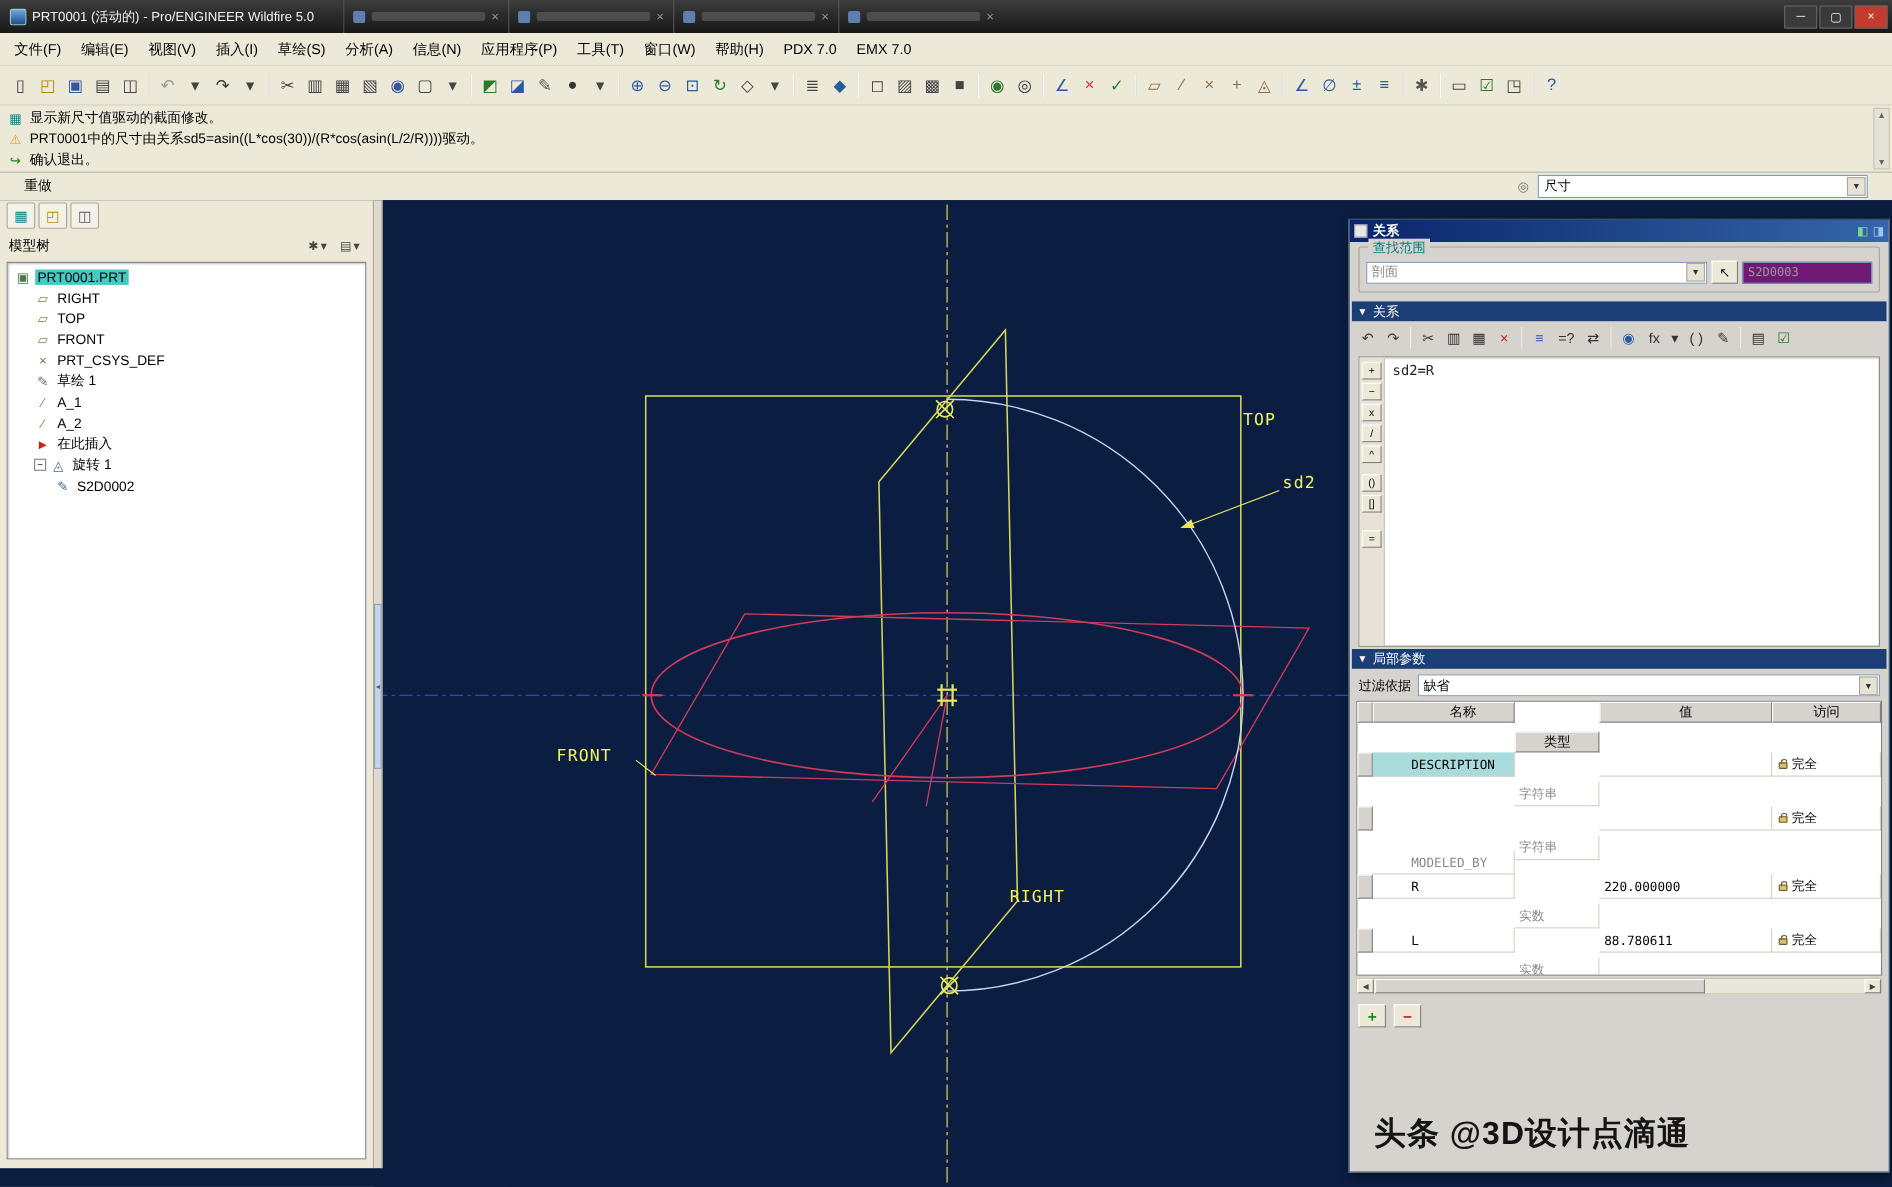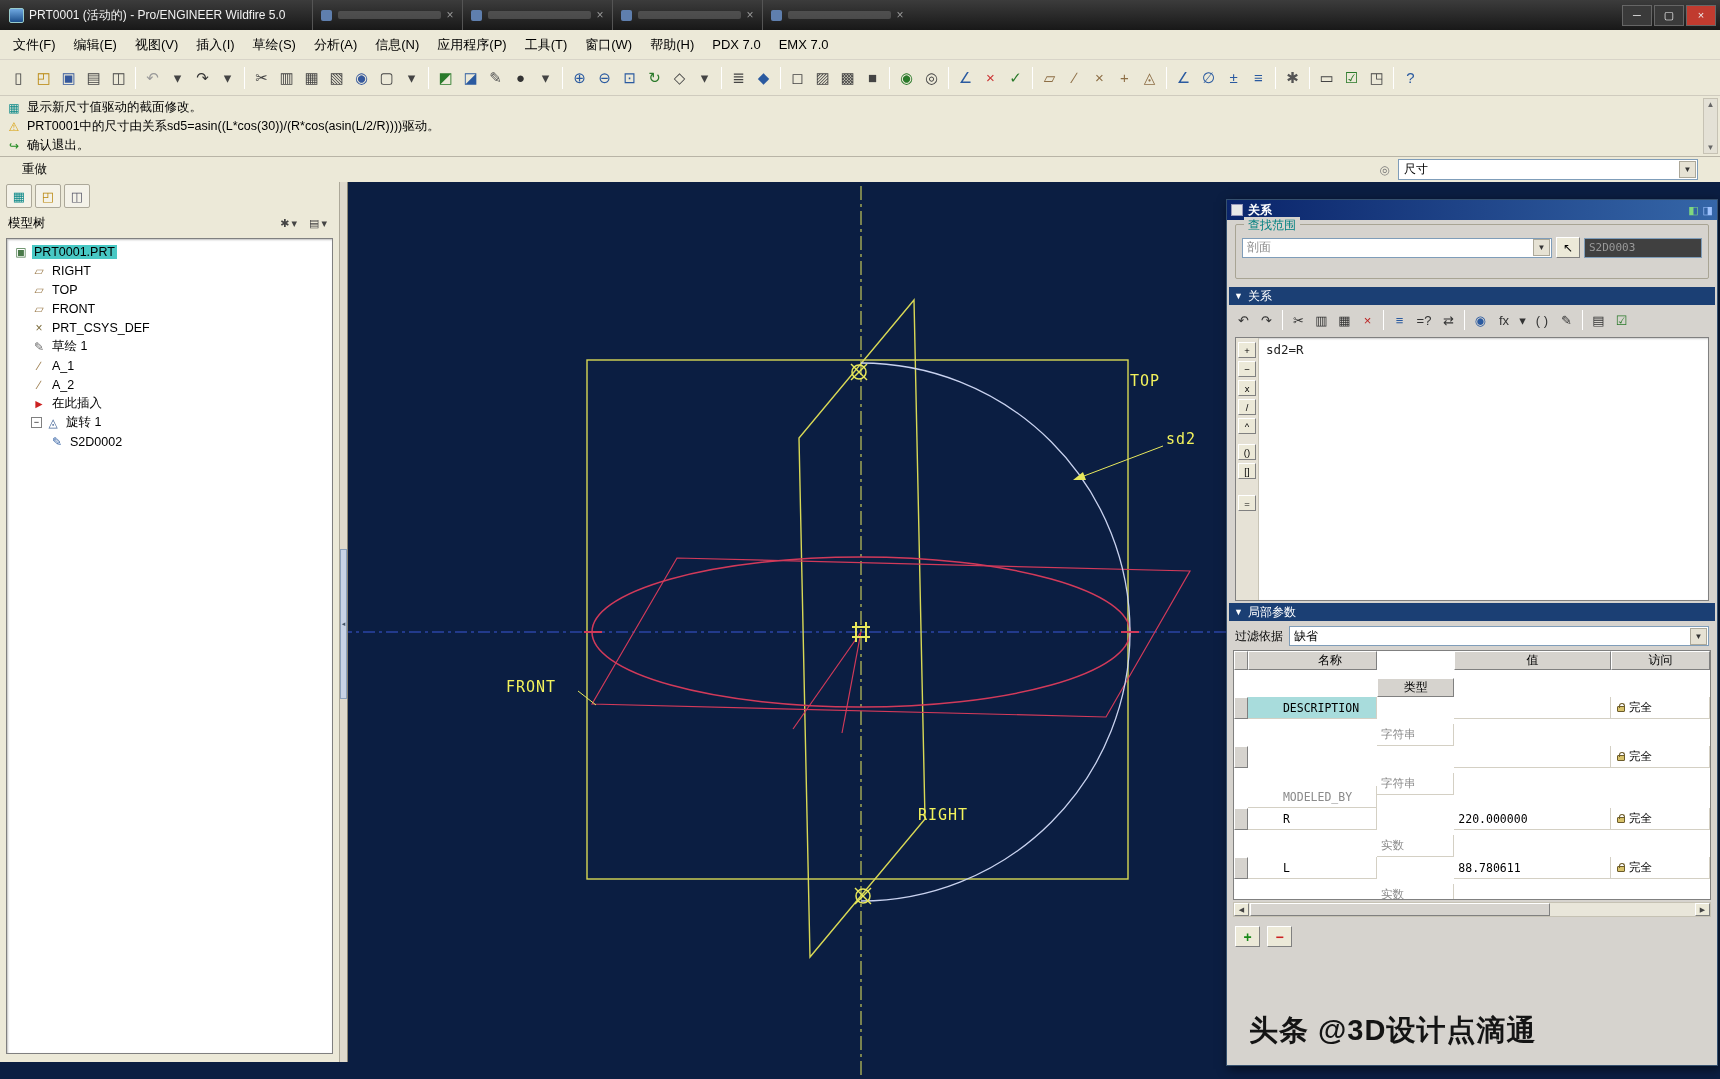--- a/index.html
+++ b/index.html
@@ -65,28 +65,28 @@
   .tree-item.sel .titem-label{background:#48c8c4;color:#000;}
 
   
   .dialog{position:absolute;left:1226px;top:17px;width:492px;height:867px;background:#d6d3ce;border:1px solid #35506e;box-shadow:2px 3px 10px rgba(0,0,0,.55);}
   .dlg-title{height:20px;background:linear-gradient(90deg,#0a246a,#3566a8);color:#fff;display:flex;align-items:center;padding:0 4px;font-size:12px;font-weight:bold;gap:5px;}
   .dlg-title-ico{width:12px;height:12px;background:#e8e8e8;border:1px solid #99b;}
   .dlg-title-btn{font-size:11px;font-weight:normal;}
   .dlg-title-right{margin-left:auto;display:flex;gap:4px;}
   .dlg-menu{height:24px;display:flex;align-items:center;font-size:12.5px;padding-left:4px;}
   .dmitem{padding:3px 8px;}
-  .groupbox{margin:4px 8px 8px;border:1px solid #a8a494;border-radius:2px;position:relative;padding:12px 6px 20px;}
+  .groupbox{margin:4px 8px 8px;border:1px solid #a8a494;border-radius:2px;position:relative;padding:12px 6px 7px;}
   .groupbox-label{position:absolute;top:-8px;left:8px;background:#d6d3ce;padding:0 4px;color:#008080;font-size:12px;}
   .lookin-row{display:flex;gap:4px;align-items:center;}
   .combo{height:20px;border:1px solid #7f9db9;background:#fff;display:flex;align-items:center;font-size:12px;padding-left:4px;}
   .combo.dis{color:#8a8a8a;}
   .lookin-combo{flex:1;}
   .arrow-btn{width:24px;height:21px;background:#ece9d8;border:1px solid #fff;border-right-color:#808080;border-bottom-color:#808080;font-size:12px;display:flex;align-items:center;justify-content:center;}
-  .target-field{width:118px;height:20px;border:1px solid #7f9db9;background:#404040;color:#999;font-size:11px;display:flex;align-items:center;padding-left:4px;font-family:"DejaVu Sans Mono",monospace;}
+  .target-field{width:118px;height:20px;border:1px solid #7f9db9;background:#701a75;color:#999;font-size:11px;display:flex;align-items:center;padding-left:4px;font-family:"DejaVu Sans Mono",monospace;}
   .section-hdr{height:18px;background:#1b3f74;color:#fff;font-size:12px;display:flex;align-items:center;padding-left:5px;margin:0 2px;gap:5px;}
   .section-hdr .tri{font-size:9px;}
   .rel-toolbar{display:flex;align-items:center;height:30px;padding:2px 5px;}
   .rbtn{width:23px;height:22px;display:flex;align-items:center;justify-content:center;font-size:13px;color:#333;border:1px solid transparent;border-radius:2px;}
   .rsep{width:1px;height:20px;background:#aca899;border-right:1px solid #fff;margin:0 4px;}
   .editor-wrap{display:flex;margin:2px 8px;height:264px;background:#fff;border:1px solid #808080;box-shadow:inset 1px 1px 2px rgba(0,0,0,.2);}
   .ops{width:23px;background:#e6e2d6;display:flex;flex-direction:column;gap:3px;padding:4px 2px;border-right:1px solid #c8c4b6;}
   .op{height:16px;background:#ece9d8;border:1px solid #fff;border-right-color:#808080;border-bottom-color:#808080;font-size:9.5px;display:flex;align-items:center;justify-content:center;}
   .editor{flex:1;padding:4px 7px;font-size:12.5px;color:#222;font-family:"DejaVu Sans Mono",monospace;}
   .params-filter{display:flex;align-items:center;margin:5px 8px 4px;gap:6px;font-size:12px;}

